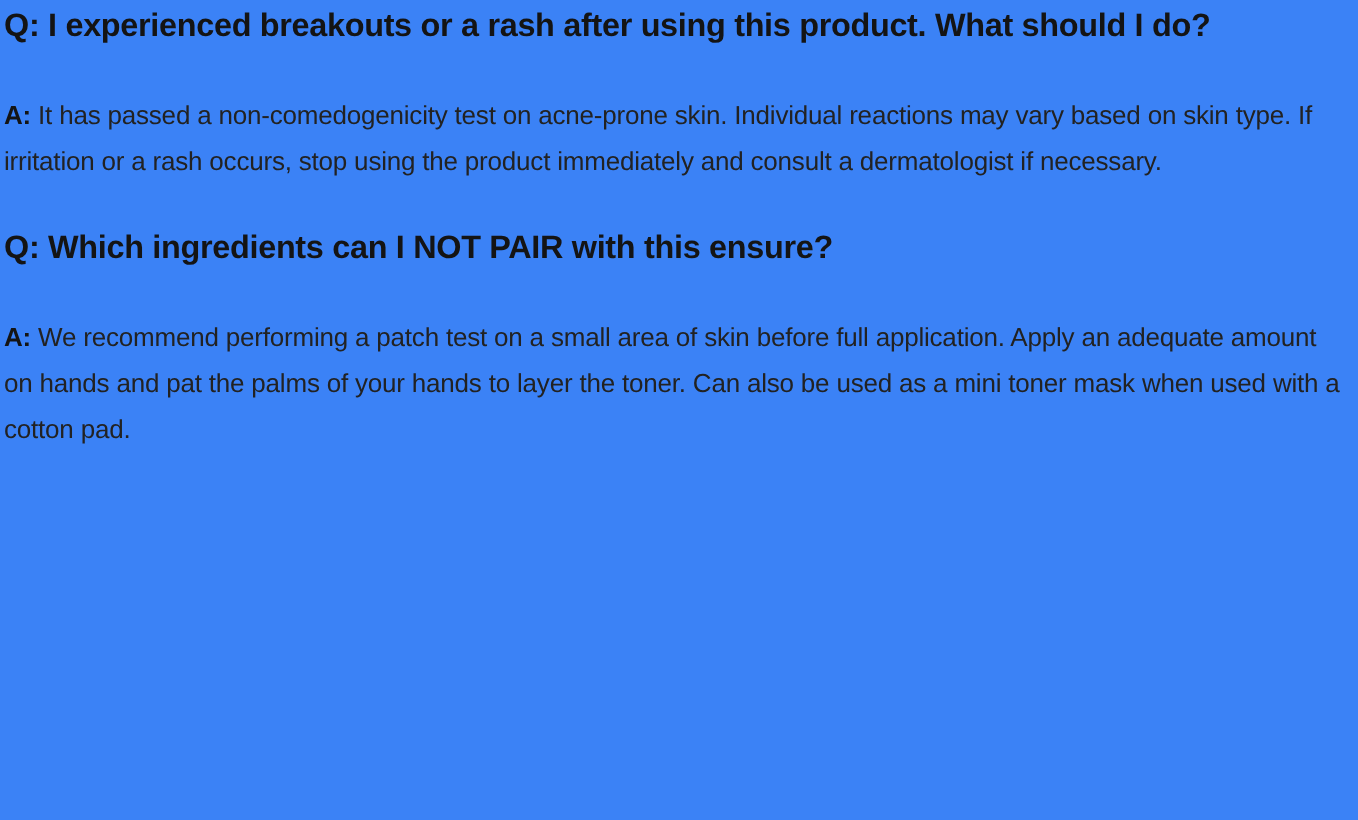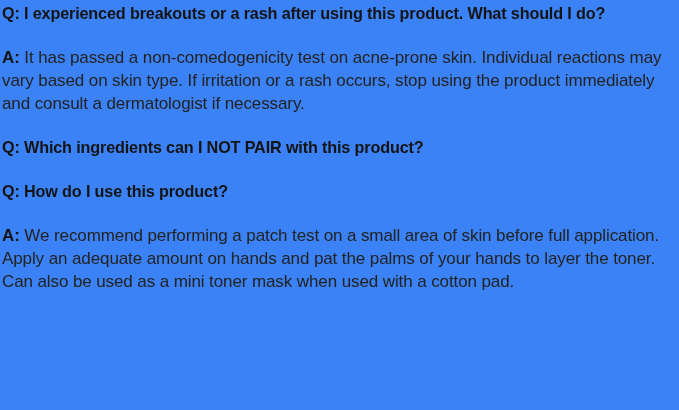--- a/index.html
+++ b/index.html
@@ -33,21 +33,21 @@
     margin: 0;
     font-size: 16.2px;
     line-height: 23px;
     font-weight: bold;
     letter-spacing: -0.15px;
     color: #141414;
     white-space: nowrap;
   }
   .faq-answer {
     margin: 21px 0 0 0;
-    font-size: 17px;
+    font-size: 13px;
     line-height: 23px;
     font-weight: normal;
     letter-spacing: -0.1px;
     color: #222222;
     max-width: 672px;
   }
   .answer-prefix {
     font-weight: bold;
     color: #141414;
   }
@@ -56,21 +56,20 @@
 <body>
 
 <main class="faq-document">
 
   <section class="faq-entry">
     <p class="faq-question">Q: I experienced breakouts or a rash after using this product. What should I do?</p>
     <p class="faq-answer"><span class="answer-prefix">A:</span><span> It has passed a non-comedogenicity test on acne-prone skin. Individual reactions may vary based on skin type. If irritation or a rash occurs, stop using the product immediately and consult a dermatologist if necessary.</span></p>
   </section>
 
   <section class="faq-entry">
-    <p class="faq-question">Q: Which ingredients can I NOT PAIR with this product?</p>
+    <p class="faq-question">Q: Which ingredients can I NOT PAIR with this ensure?</p>
   </section>
 
   <section class="faq-entry">
-    <p class="faq-question">Q: How do I use this product?</p>
     <p class="faq-answer"><span class="answer-prefix">A:</span><span> We recommend performing a patch test on a small area of skin before full application. Apply an adequate amount on hands and pat the palms of your hands to layer the toner. Can also be used as a mini toner mask when used with a cotton pad.</span></p>
   </section>
 
 </main>
 
 </body></html>

